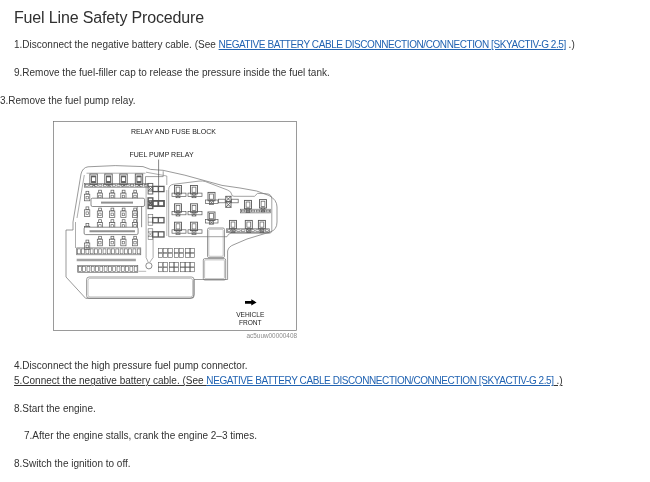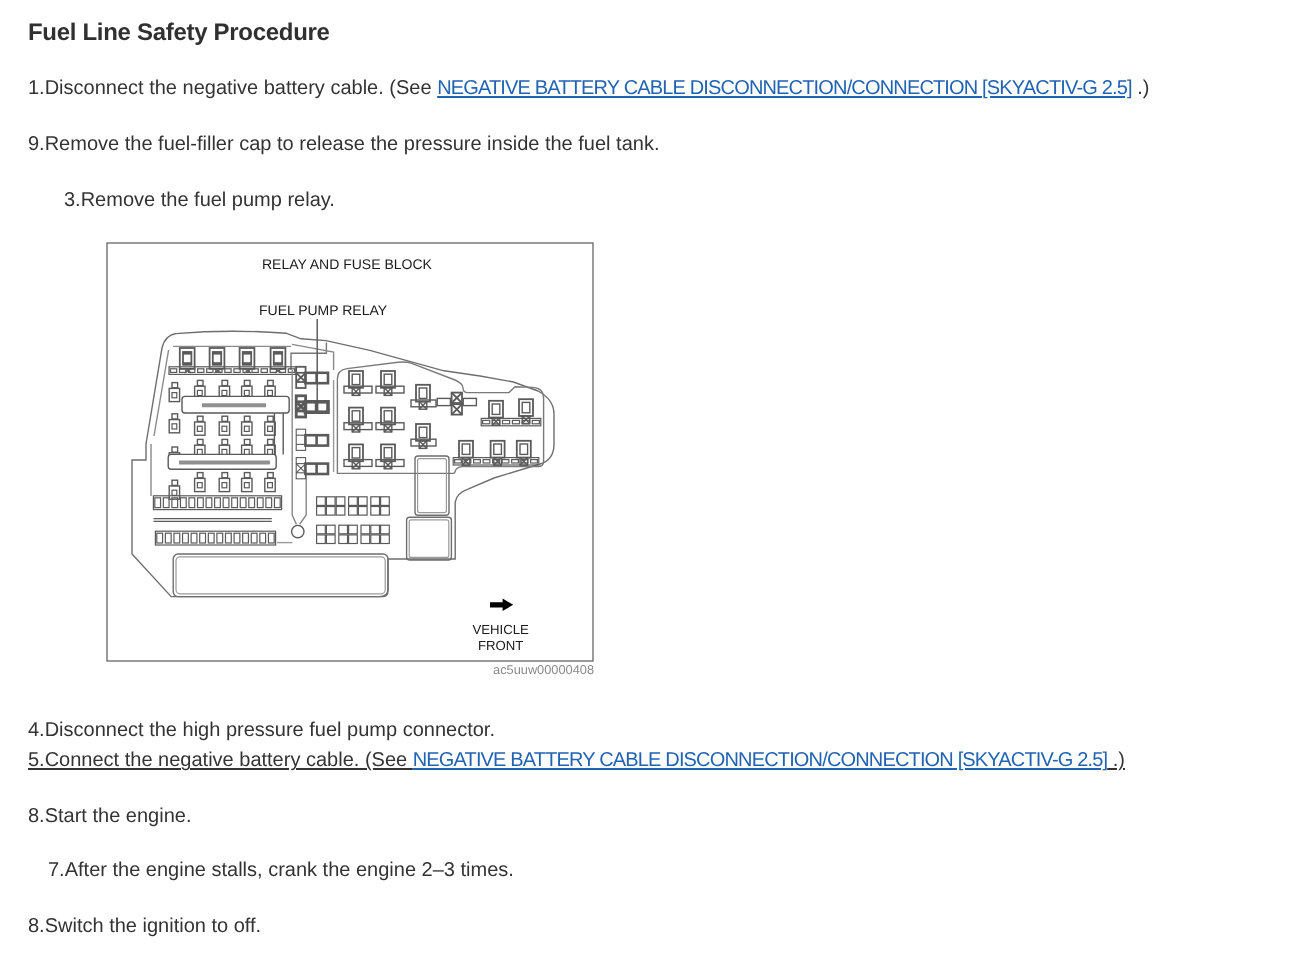--- a/index.html
+++ b/index.html
@@ -3,27 +3,27 @@
 <meta charset="utf-8">
 <style>
   html,body{margin:0;padding:0;background:#ffffff;}
   body{width:650px;height:482px;position:relative;font-family:"Liberation Sans",sans-serif;overflow:hidden;}
   .t{position:absolute;color:#333333;font-size:10px;line-height:1;white-space:nowrap;}
   a.lnk{color:#2163b2;text-decoration:underline;letter-spacing:-0.42px;}
 </style>
 </head>
 <body>
 
-<div class="t" style="left:14px;top:10.2px;font-size:12px;font-weight:bold;color:#303030;letter-spacing:-0.15px;">Fuel Line Safety Procedure</div>
+<div class="t" style="left:14px;top:10.2px;font-size:16px;font-weight:normal;color:#303030;letter-spacing:-0.15px;">Fuel Line Safety Procedure</div>
 
 <div class="t" style="left:14px;top:40.3px;">1.Disconnect the negative battery cable. (See <a class="lnk" href="#">NEGATIVE BATTERY CABLE DISCONNECTION/CONNECTION [SKYACTIV-G 2.5]</a> .)</div>
 
 <div class="t" style="left:14px;top:68px;">9.Remove the fuel-filler cap to release the pressure inside the fuel tank.</div>
 
-<div class="t" style="left:32px;top:95.7px;">3.Remove the fuel pump relay.</div>
+<div class="t" style="left:0;top:95.7px;">3.Remove the fuel pump relay.</div>
 
 <svg style="position:absolute;left:0;top:0;" width="650" height="482" viewBox="0 0 650 482" fill="none" stroke="#5a5a5a" stroke-width="0.7" font-family="Liberation Sans,sans-serif">
 
 <rect x="53.5" y="121.5" width="243" height="209" stroke="#707070"></rect>
 
 <text x="131" y="134.3" font-size="7.0" fill="#1a1a1a" stroke="none">RELAY AND FUSE BLOCK</text>
 
 <text x="129.5" y="157.3" font-size="7.0" fill="#1a1a1a" stroke="none">FUEL PUMP RELAY</text>
 
 <path d="M88,166.8 Q82.5,167.6 81,174 L73,222 L73,230 L66,230 L66,277 L85.6,298.3 L190,298.3 Q194,298.3 194,294.3 L194,279.5 L227.6,279.5 L227.6,251 Q228.5,246.5 234,244.6 L247,239 L270,232 Q277,230 277,222 L277,207 Q277,199.8 269,195.5 L256.7,191 L240,188 L222,185.4 L184.9,175.2 L163,170.3 L150.5,169.4 L143,166.6 Q115,164.5 88,166.8 Z" stroke="#6e6e6e"></path>

